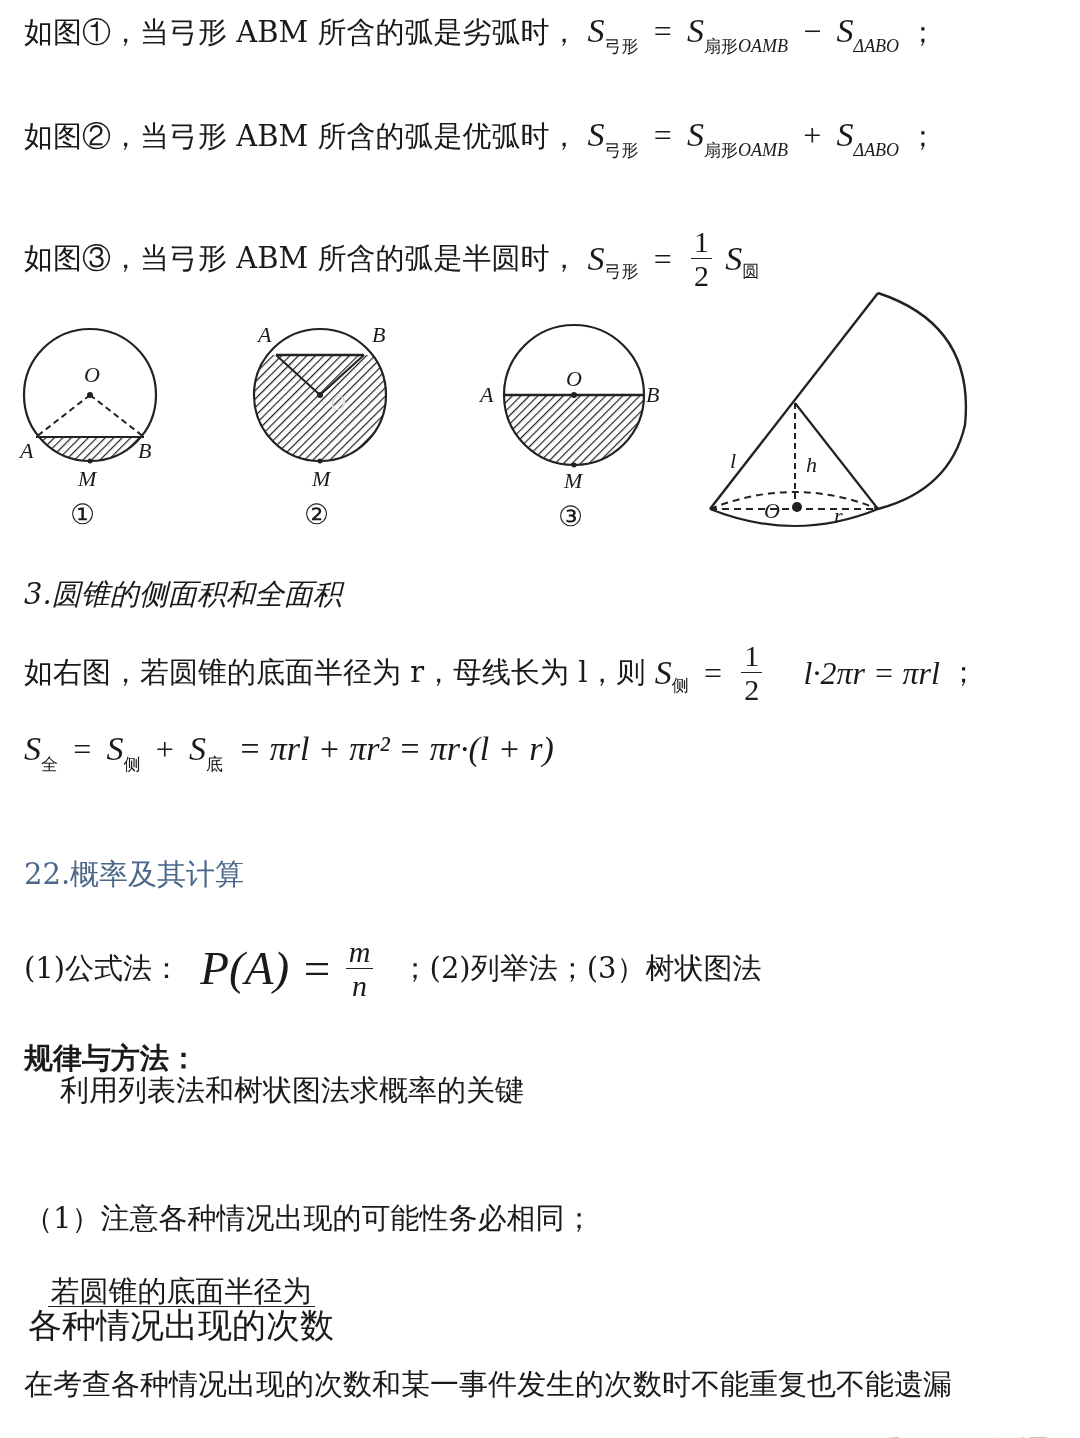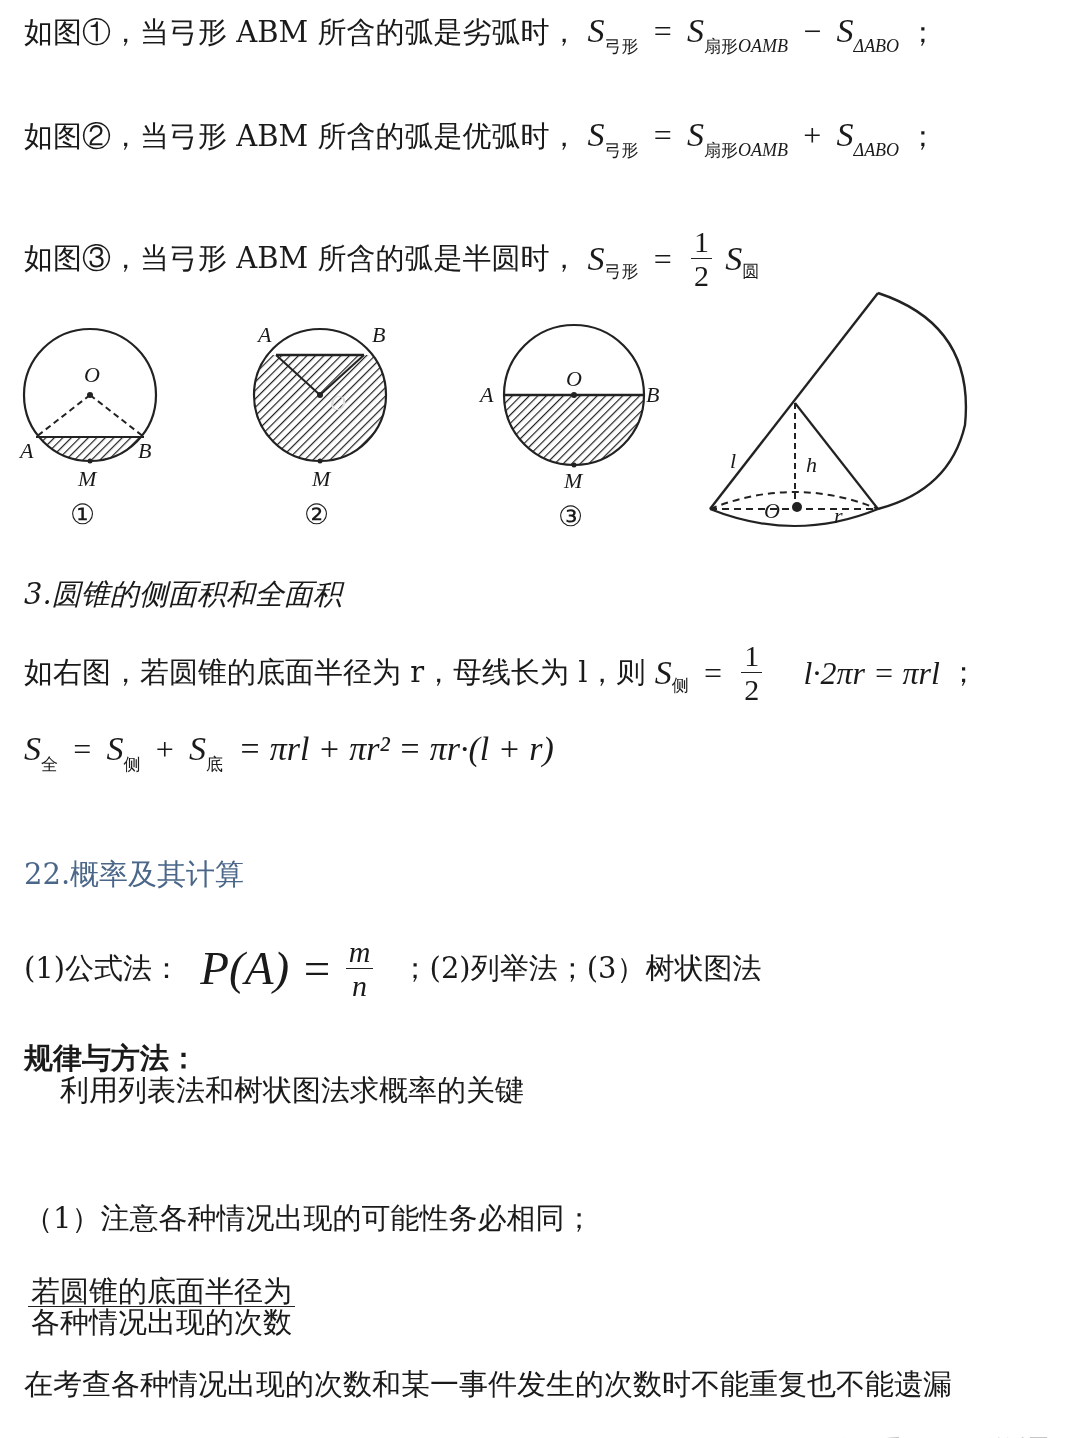--- a/index.html
+++ b/index.html
@@ -169,19 +169,19 @@
 
 <div class="line bold" style="top:1044px;">规律与方法：</div>
 
 <div class="line" style="top:1076px;margin-left:36px;">利用列表法和树状图法求概率的关键</div>
 
 <div class="line" style="top:1164px;margin-top:40px;">（1）注意各种情况出现的可能性务必相同；</div>
 
 <div class="line" style="top:1276px;">
   <span class="frac">
     <span class="num" style="font-family:'DejaVu Serif',serif;font-size:29px;">若圆锥的底面半径为</span>
-    <span class="den" style="font-family:Liberation Serif, serif;font-size:29px;">各种情况出现的次数</span>
+    <span class="den" style="font-family:Liberation Serif, serif;font-size:34px;">各种情况出现的次数</span>
   </span>
 </div>
 
 <div class="line" style="top:1370px;">在考查各种情况出现的次数和某一事件发生的次数时不能重复也不能遗漏</div>
 
 <div class="watermark">知乎 @数学通</div>
 
 </body></html>

